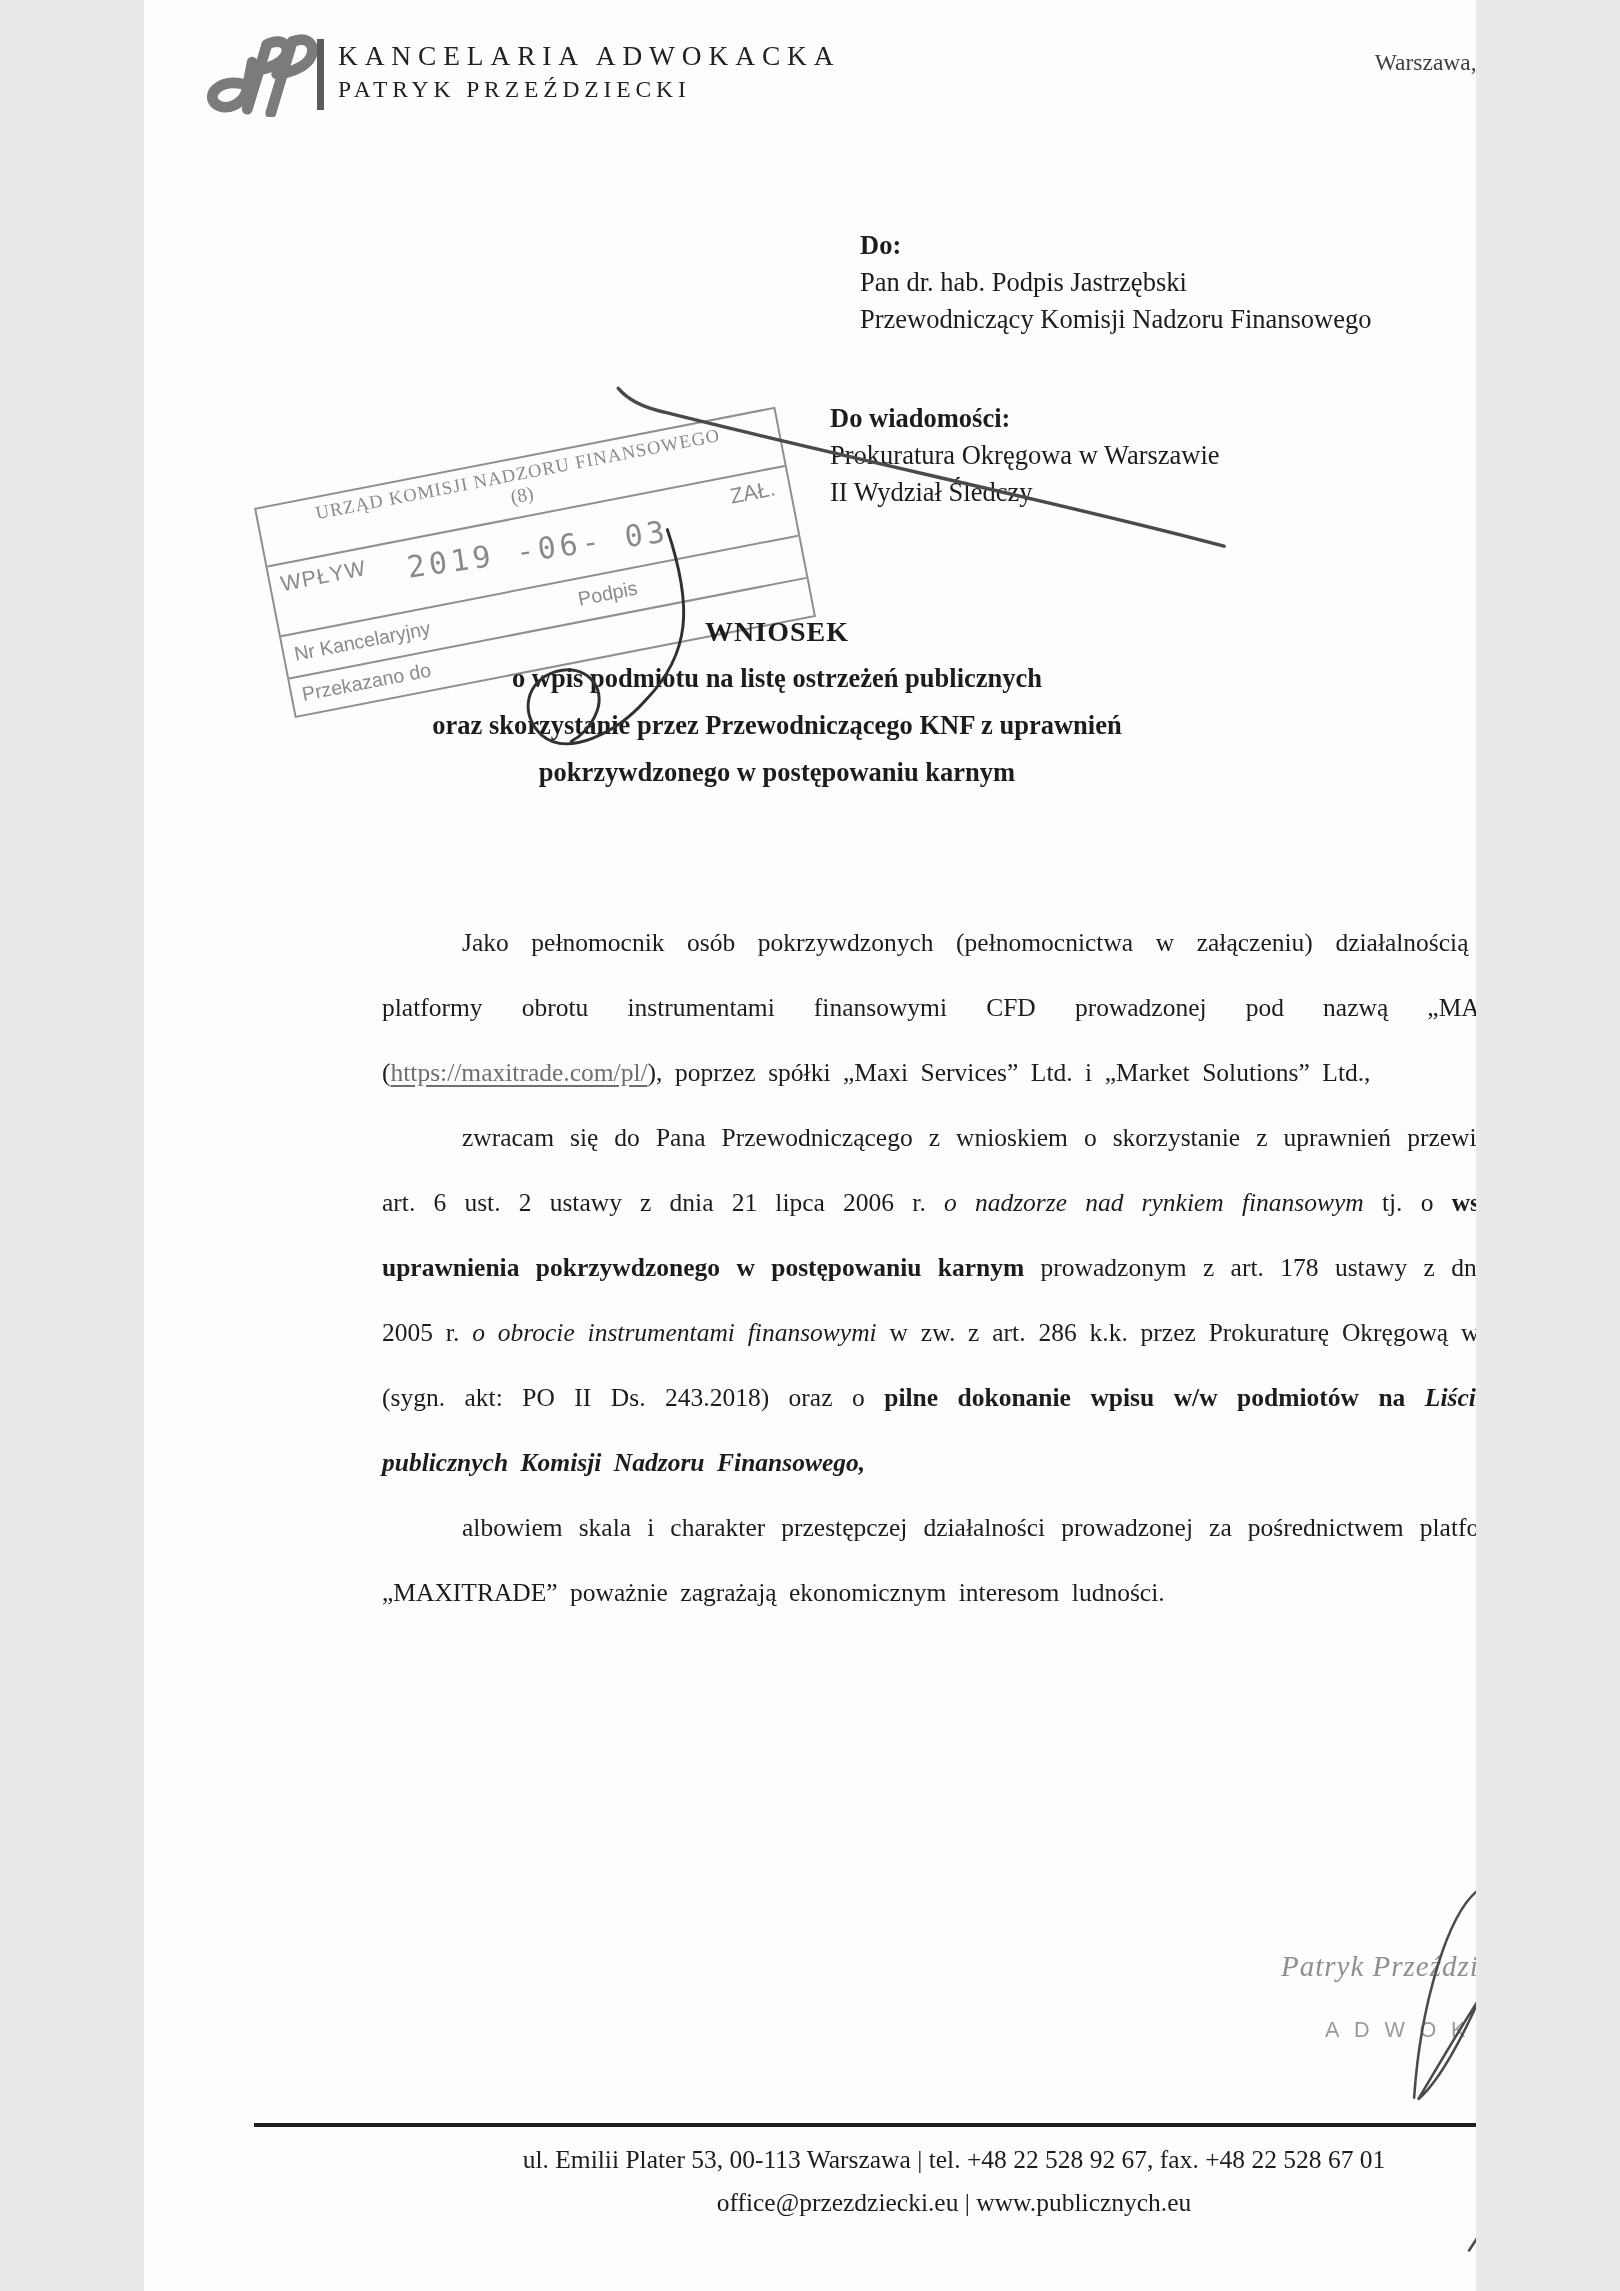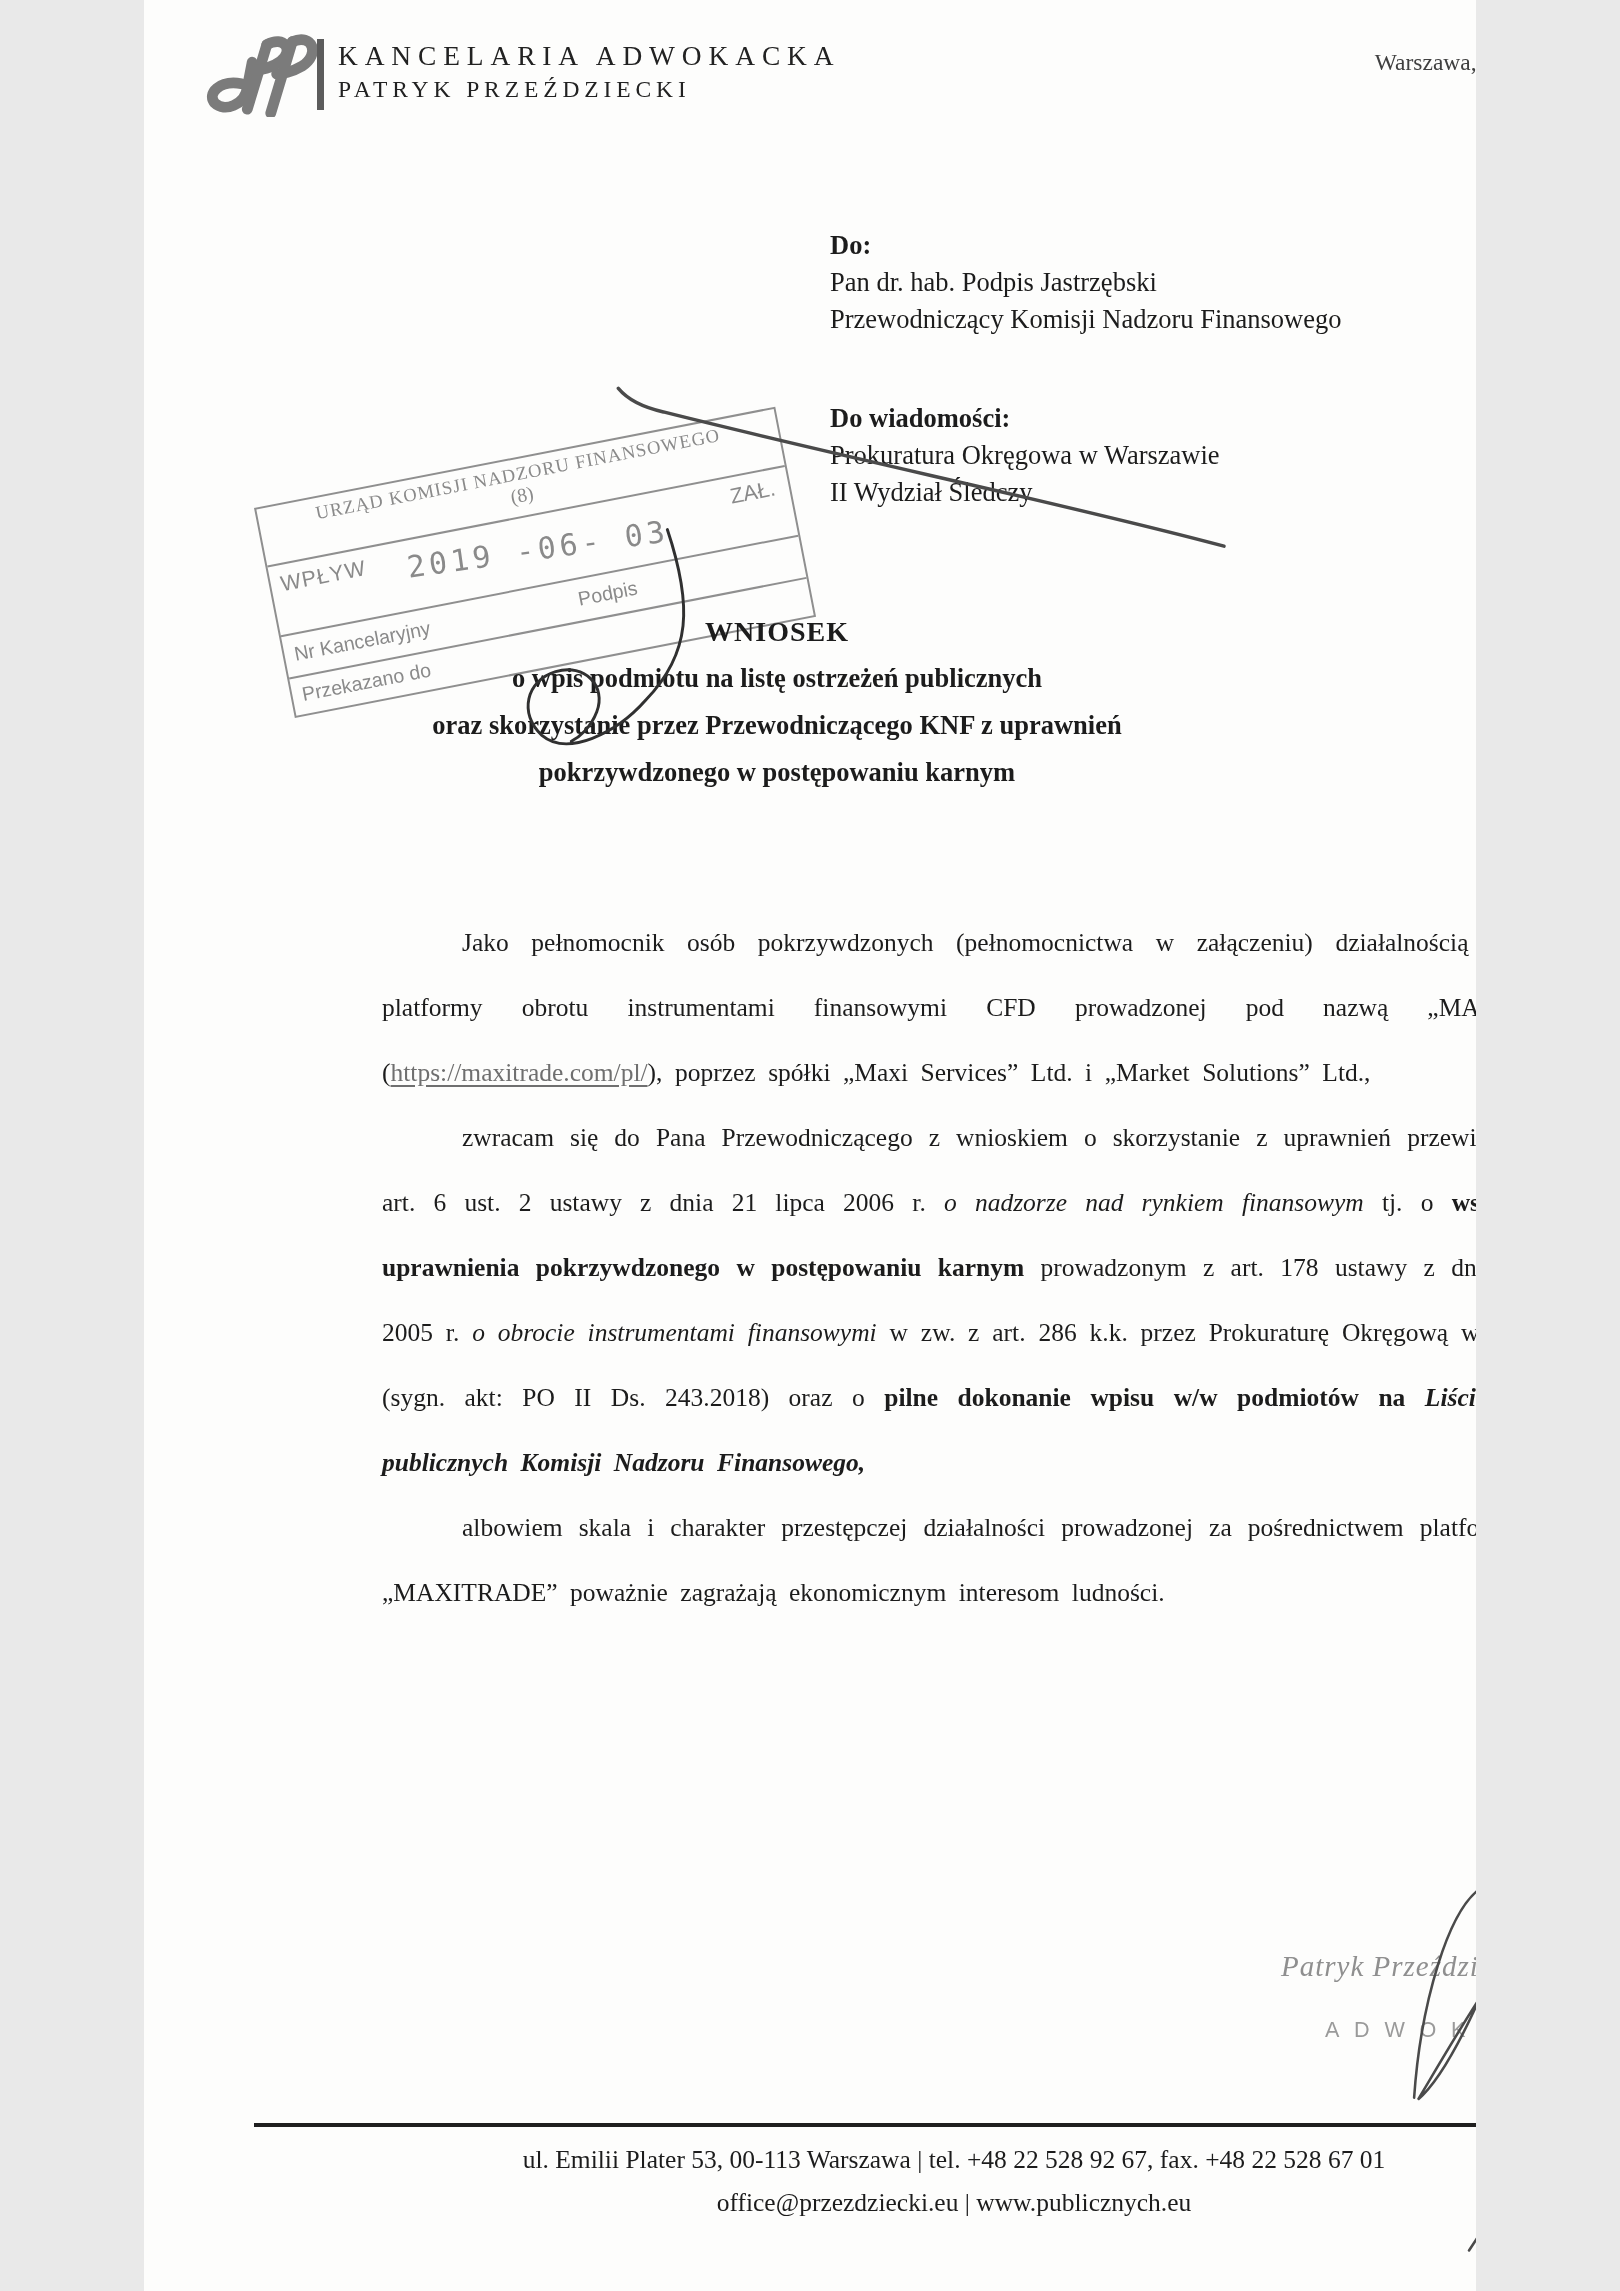--- a/index.html
+++ b/index.html
@@ -23,21 +23,21 @@
   .attorney-name{
     position:absolute;left:194px;top:76px;
     font-size:23.5px;letter-spacing:4.9px;font-variant:small-caps;
     color:#222;white-space:nowrap;
   }
   .date-line{
     position:absolute;left:931px;top:49px;width:600px;
     text-align:right;font-size:23.5px;color:#404040;
   }
   
-  .recipient-block{position:absolute;left:686px;top:227px;font-size:26.5px;line-height:37px;}
+  .recipient-block{position:absolute;left:716px;top:227px;font-size:26.5px;line-height:37px;}
   .cc-block{position:absolute;left:686px;top:400px;font-size:26.5px;line-height:37px;}
   .addr-label{font-weight:700;}
   
   .stamp{
     position:absolute;left:110px;top:508px;width:527px;height:210px;
     transform:rotate(-11deg);transform-origin:0 0;
     border:2px solid #8f8f8f;color:#8a8a8a;
     font-family:"Liberation Sans", sans-serif;
     background:rgba(255,255,255,0.0);
   }

